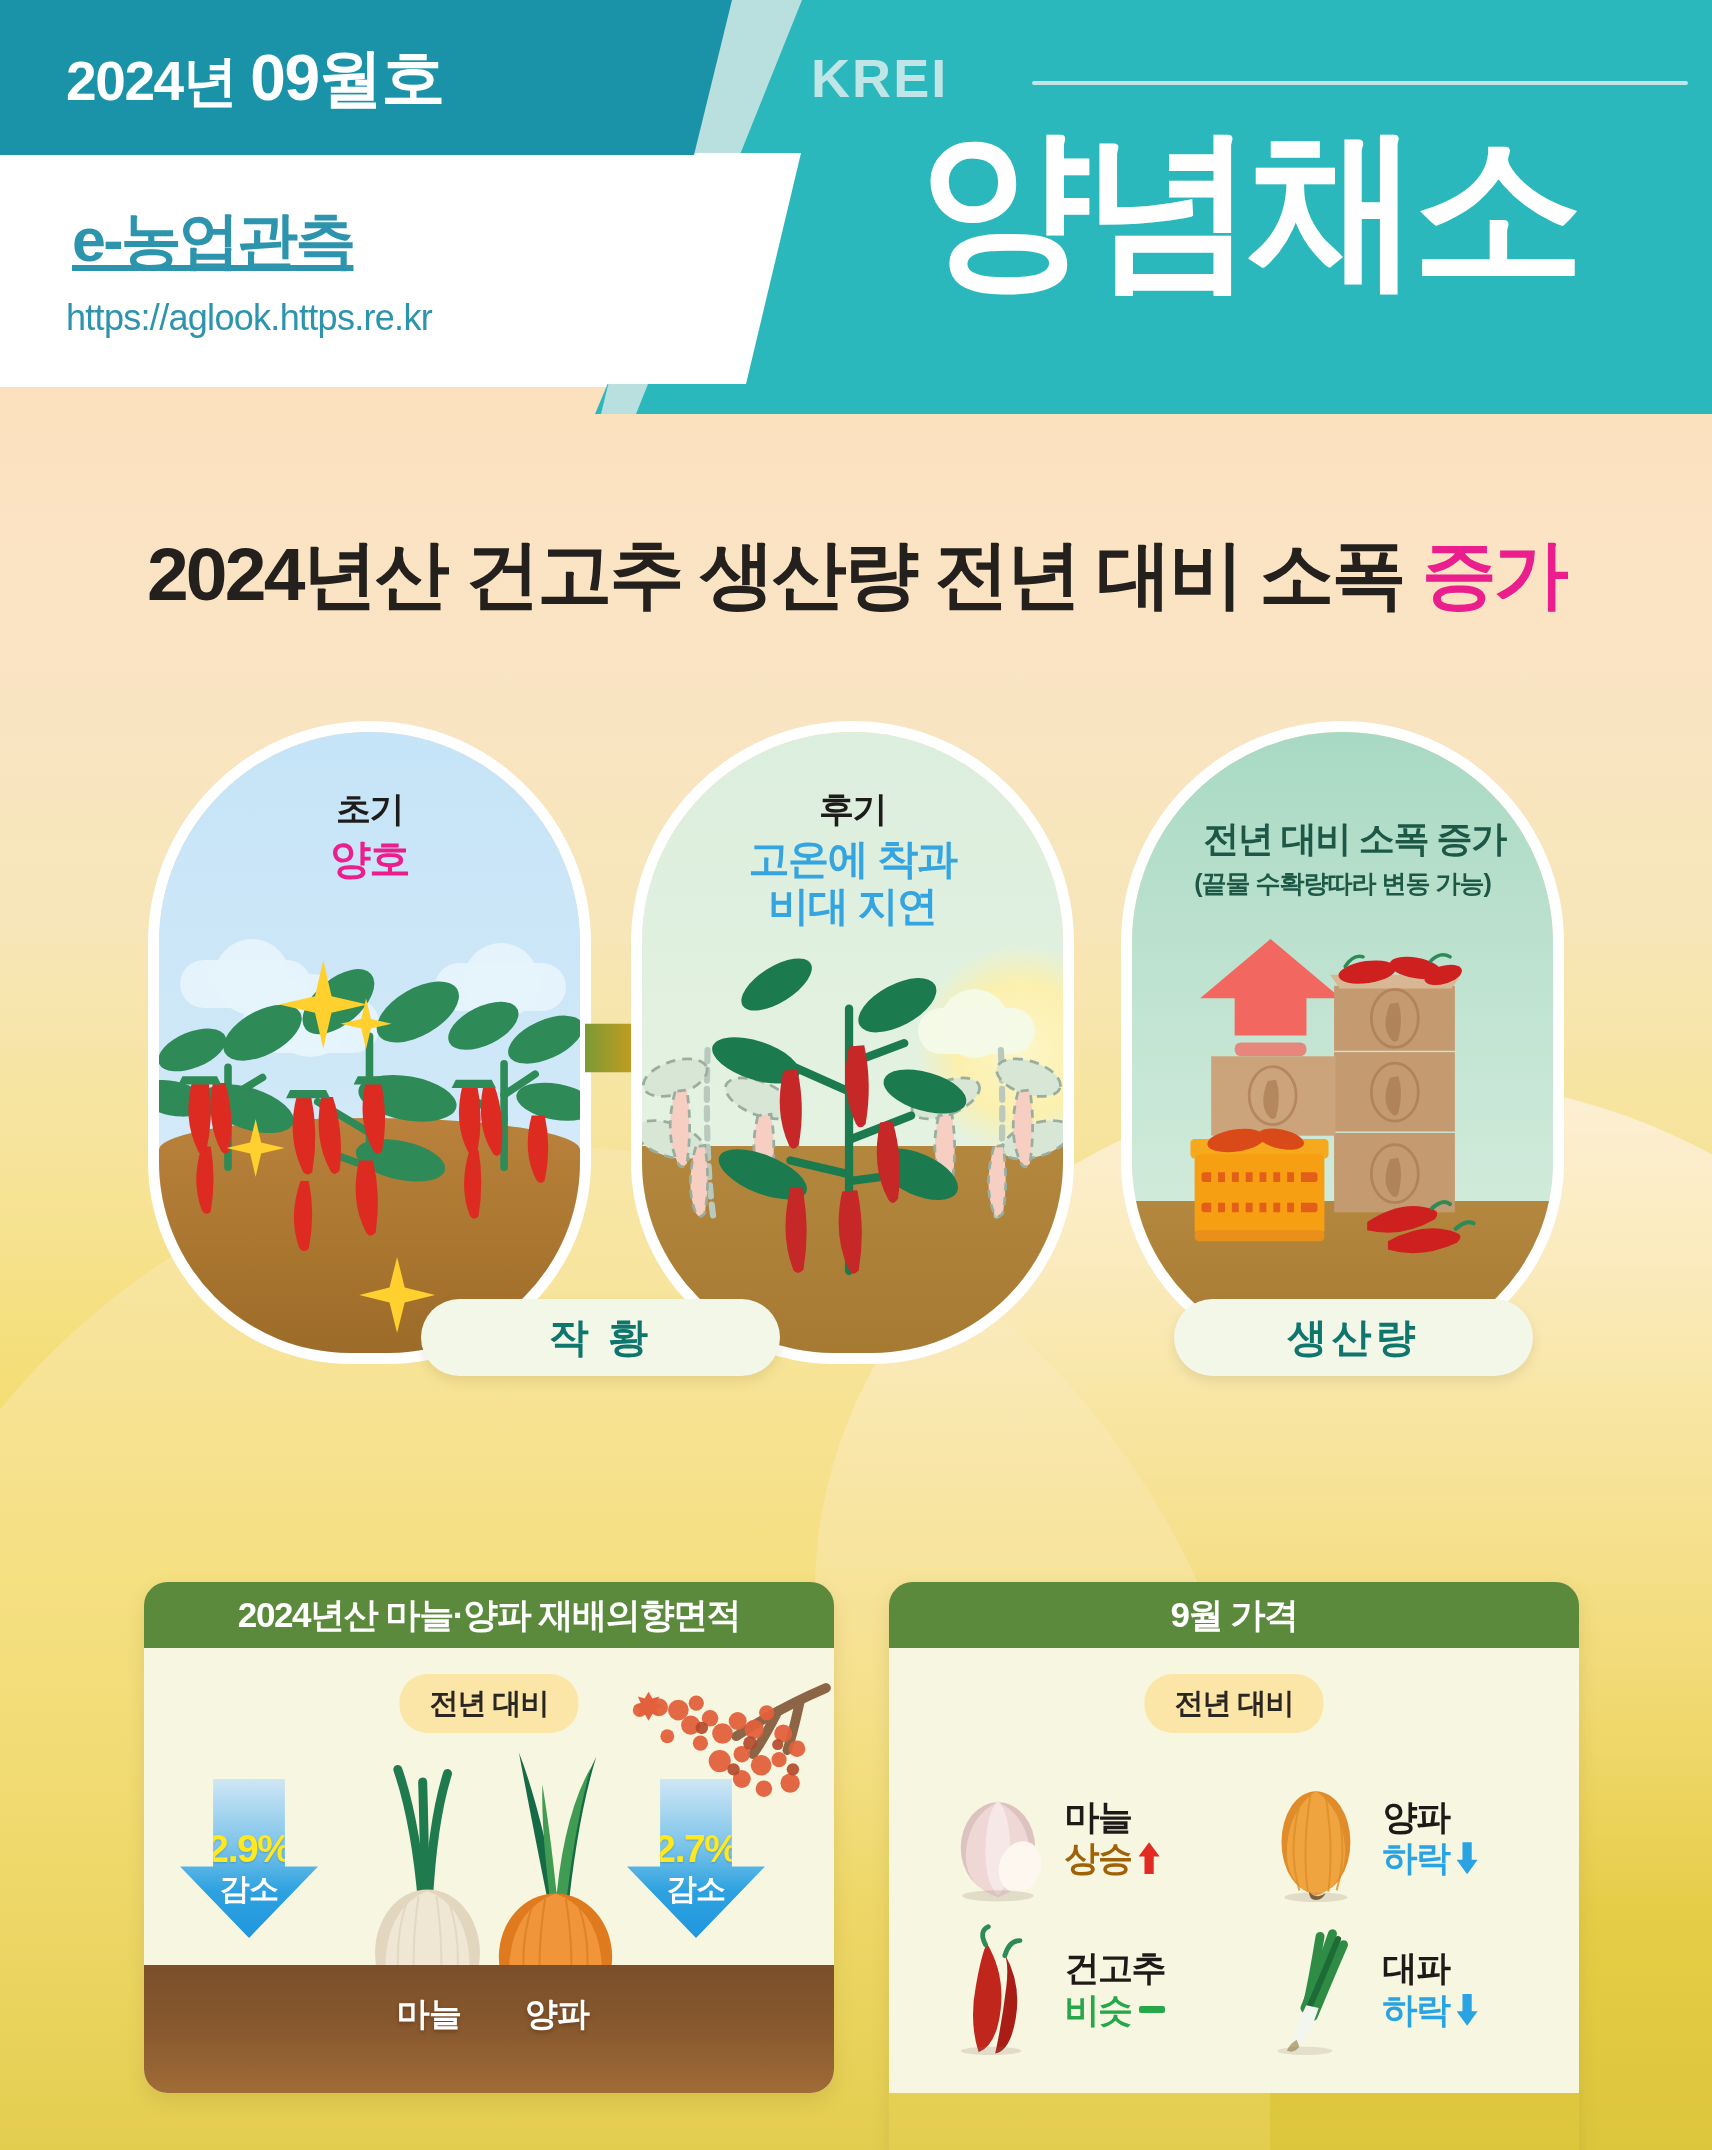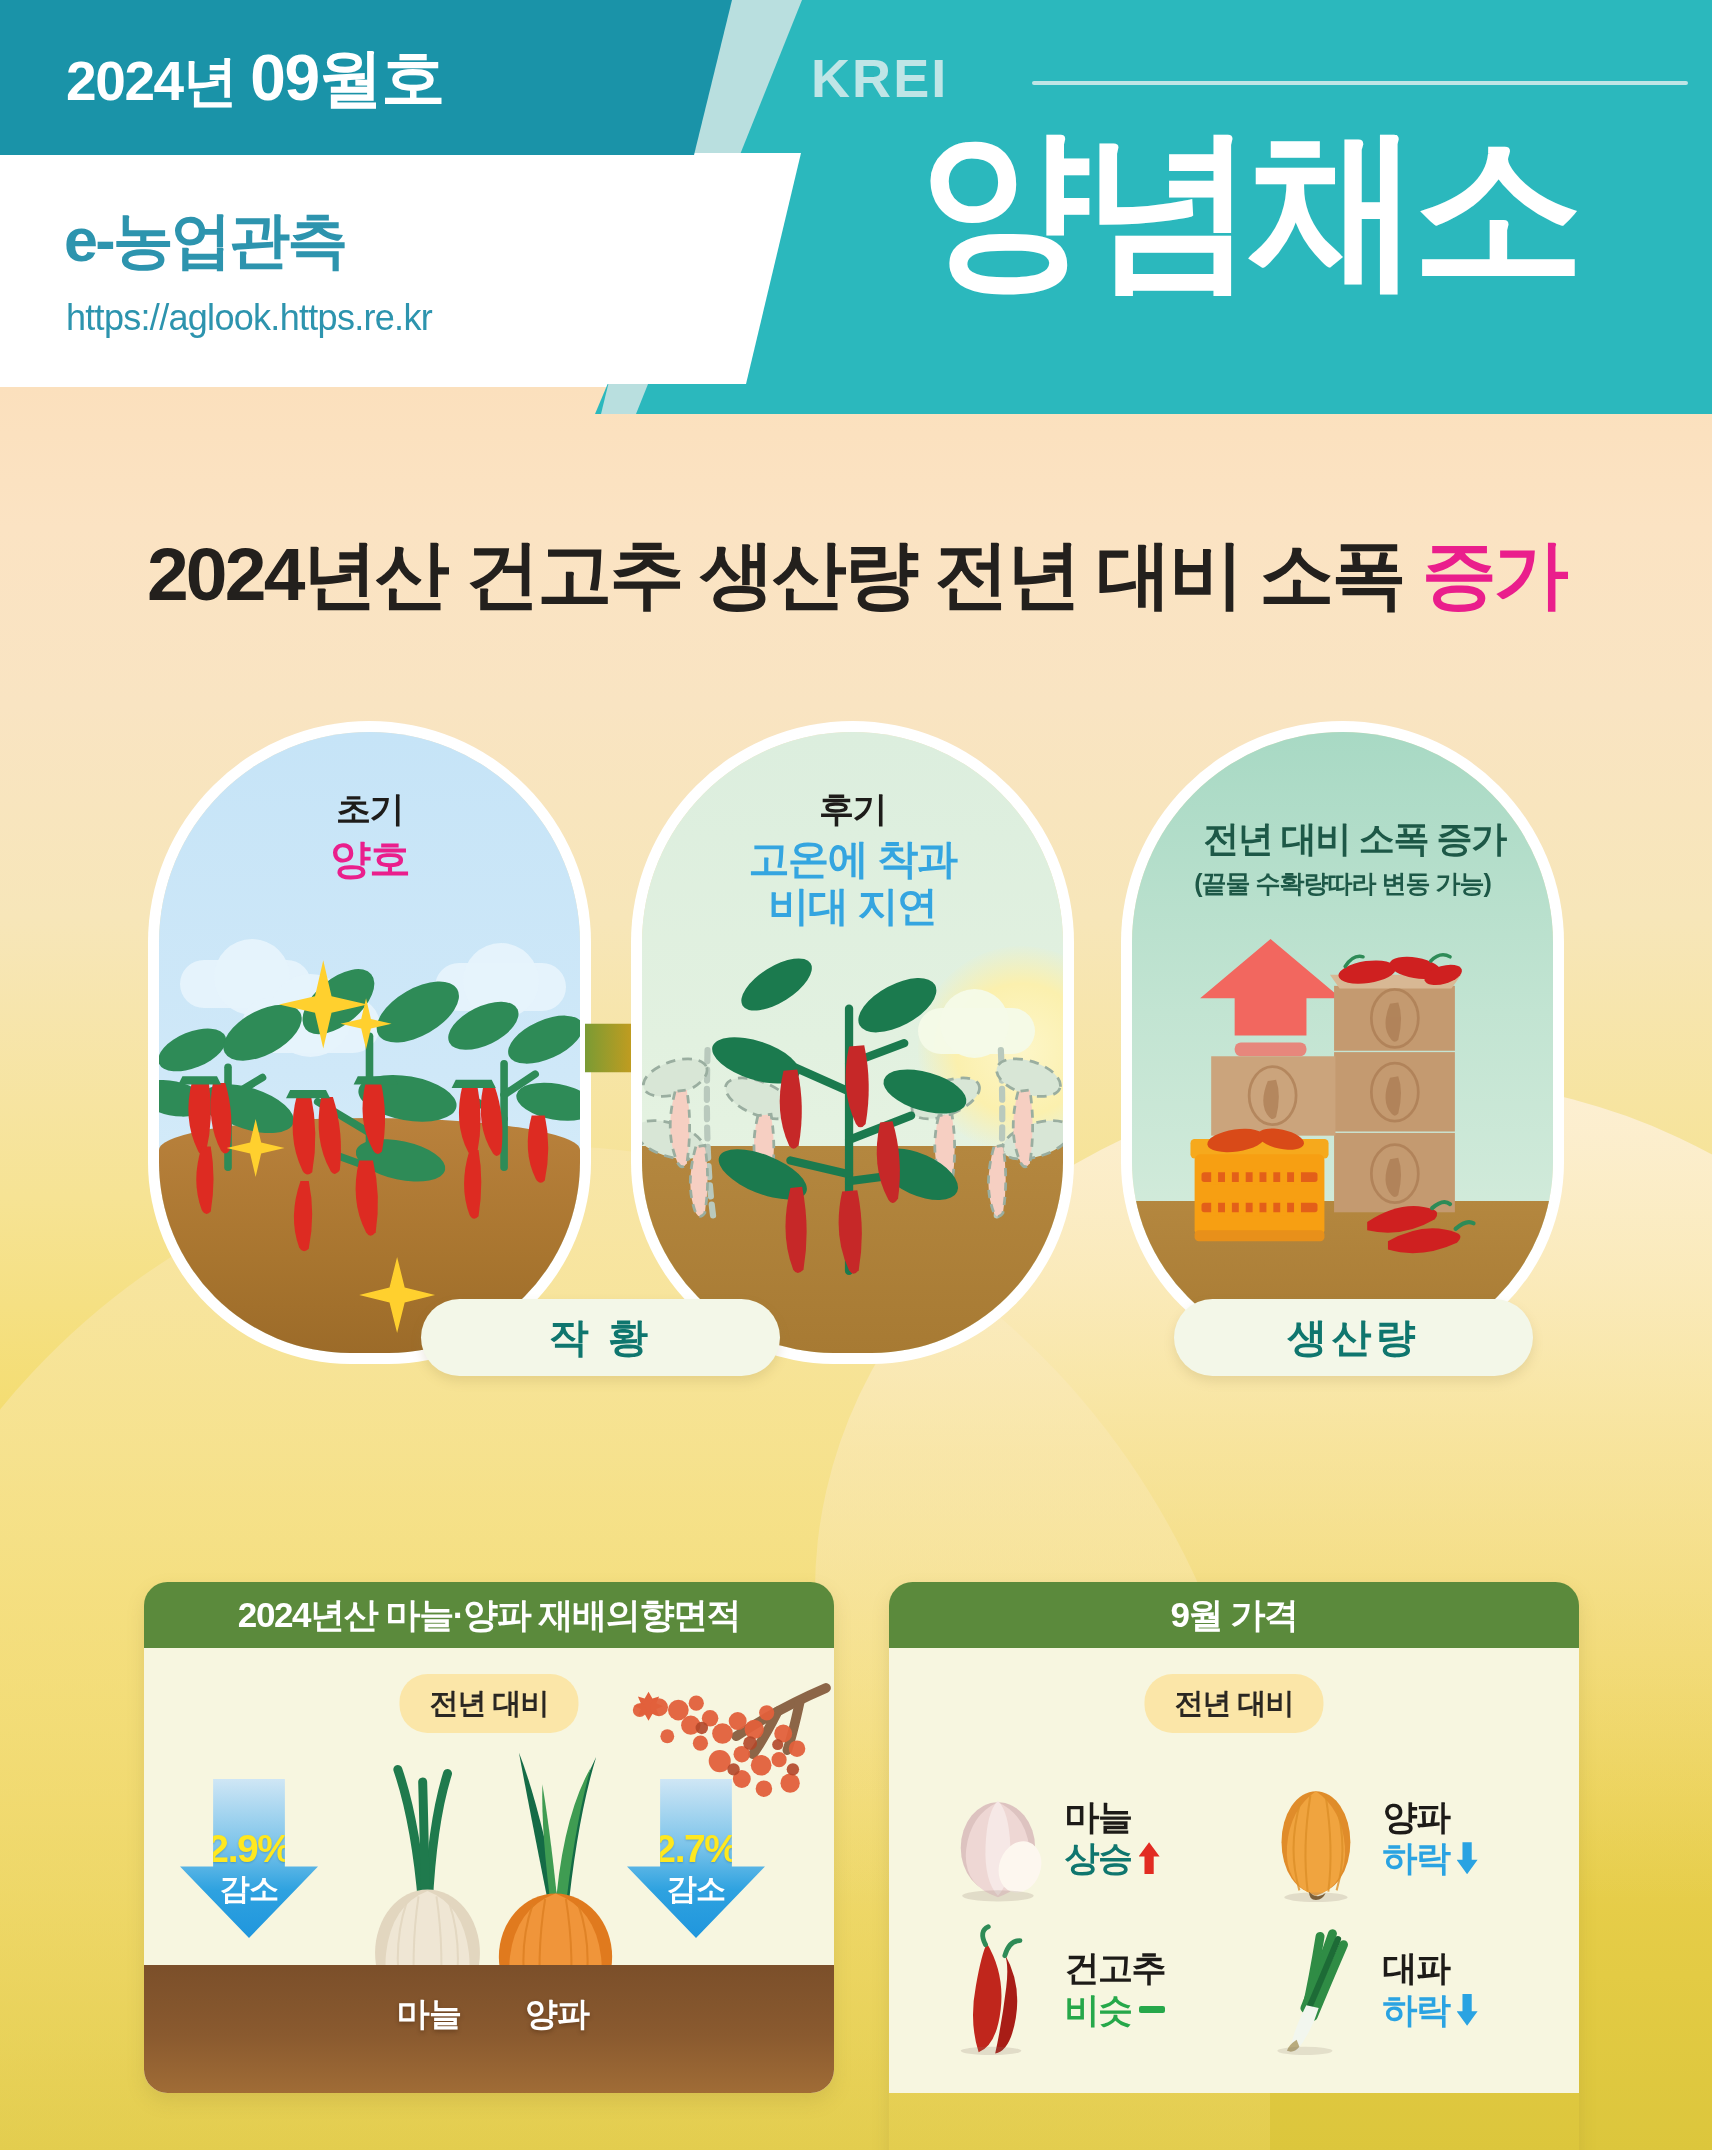--- a/index.html
+++ b/index.html
@@ -27,21 +27,21 @@
   .hdr-teal-in{position:absolute;right:0;top:0;width:1077px;height:414px;background:#2bb8bd;
     clip-path:polygon(166px 0,1077px 0,1077px 414px,0 414px);}
   .hdr-pale{position:absolute;left:601px;top:0;width:290px;height:414px;background:#b9dfdf;
     clip-path:polygon(101px 0,290px 0,189px 414px,0 414px);}
   .hdr-white{position:absolute;left:0;top:153px;width:801px;height:231px;background:#fff;
     clip-path:polygon(0 0,801px 0,746px 231px,0 231px);}
   .hdr-darkteal{position:absolute;left:0;top:0;width:732px;height:155px;background:#1a93a8;
     clip-path:polygon(0 0,732px 0,694px 155px,0 155px);}
   .issue{position:absolute;left:66px;top:35px;color:#fff;font-size:55px;font-weight:bold;letter-spacing:-1.4px;white-space:nowrap;}
   .issue b{font-size:64px;}
-  .brand{position:absolute;left:64px;top:200px;color:#2d94ae;font-size:61px;font-weight:bold;letter-spacing:-2.8px;white-space:nowrap;}
+  .brand{position:absolute;left:72px;top:200px;color:#2d94ae;font-size:61px;font-weight:bold;letter-spacing:-2.8px;white-space:nowrap;text-decoration:underline;}
   .brand-url{position:absolute;left:66px;top:297px;color:#2d94ae;font-size:36px;letter-spacing:-0.7px;white-space:nowrap;}
   .krei{position:absolute;left:811px;top:47px;color:#bfe5e6;font-size:54px;font-weight:bold;letter-spacing:2.1px;}
   .krei-rule{position:absolute;left:1032px;top:81px;width:656px;height:3.5px;background:#bfe5e6;border-radius:2.1px;}
   .hdr-title{position:absolute;left:918px;top:121px;color:#fff;font-size:173px;font-weight:bold;letter-spacing:-8.3px;white-space:nowrap;line-height:1;}
 
   
   .headline{position:absolute;left:0;top:525px;width:1713px;text-align:center;
     font-size:75px;font-weight:bold;color:#23201d;letter-spacing:-2.8px;white-space:nowrap;}
   .headline .hl-accent{color:#ea1e8c;}
 
@@ -109,21 +109,21 @@
     text-shadow:0 1.4px 2.1px rgba(0,60,100,.25);}
   .da-lab{position:absolute;left:0;top:90px;width:100%;font-size:30px;font-weight:bold;color:#fff;letter-spacing:-0.7px;}
   .crop-name{position:absolute;font-size:33px;font-weight:bold;color:#fff;letter-spacing:-0.7px;
     text-shadow:0 2.1px 4.1px rgba(60,30,10,.4);text-align:center;}
 
   
   .pitem{position:absolute;display:flex;align-items:center;gap:12.4px;}
   .pi-txt{display:flex;flex-direction:column;}
   .pi-name{font-size:35px;font-weight:bold;color:#1d1b18;letter-spacing:-1.4px;line-height:1.15;}
   .pi-val{font-size:35px;font-weight:bold;letter-spacing:-1.4px;line-height:1.2;display:flex;align-items:center;gap:7px;}
-  .v-up{color:#0f766e;}
+  .v-up{color:#a16207;}
   .v-down{color:#2aa3e2;}
   .v-flat{color:#26a84a;}
   .ico-up{width:21px;height:32px;background:#e22b22;
     clip-path:polygon(50% 0,100% 45%,72% 45%,72% 100%,28% 100%,28% 45%,0 45%);}
   .ico-down{width:21px;height:32px;background:#2aa3e2;
     clip-path:polygon(28% 0,72% 0,72% 55%,100% 55%,50% 100%,0 55%,28% 55%);}
   .ico-flat{width:26px;height:7.6px;background:#26a84a;border-radius:2.1px;}
   svg{display:block;overflow:visible;}
 </style>
 </head>

